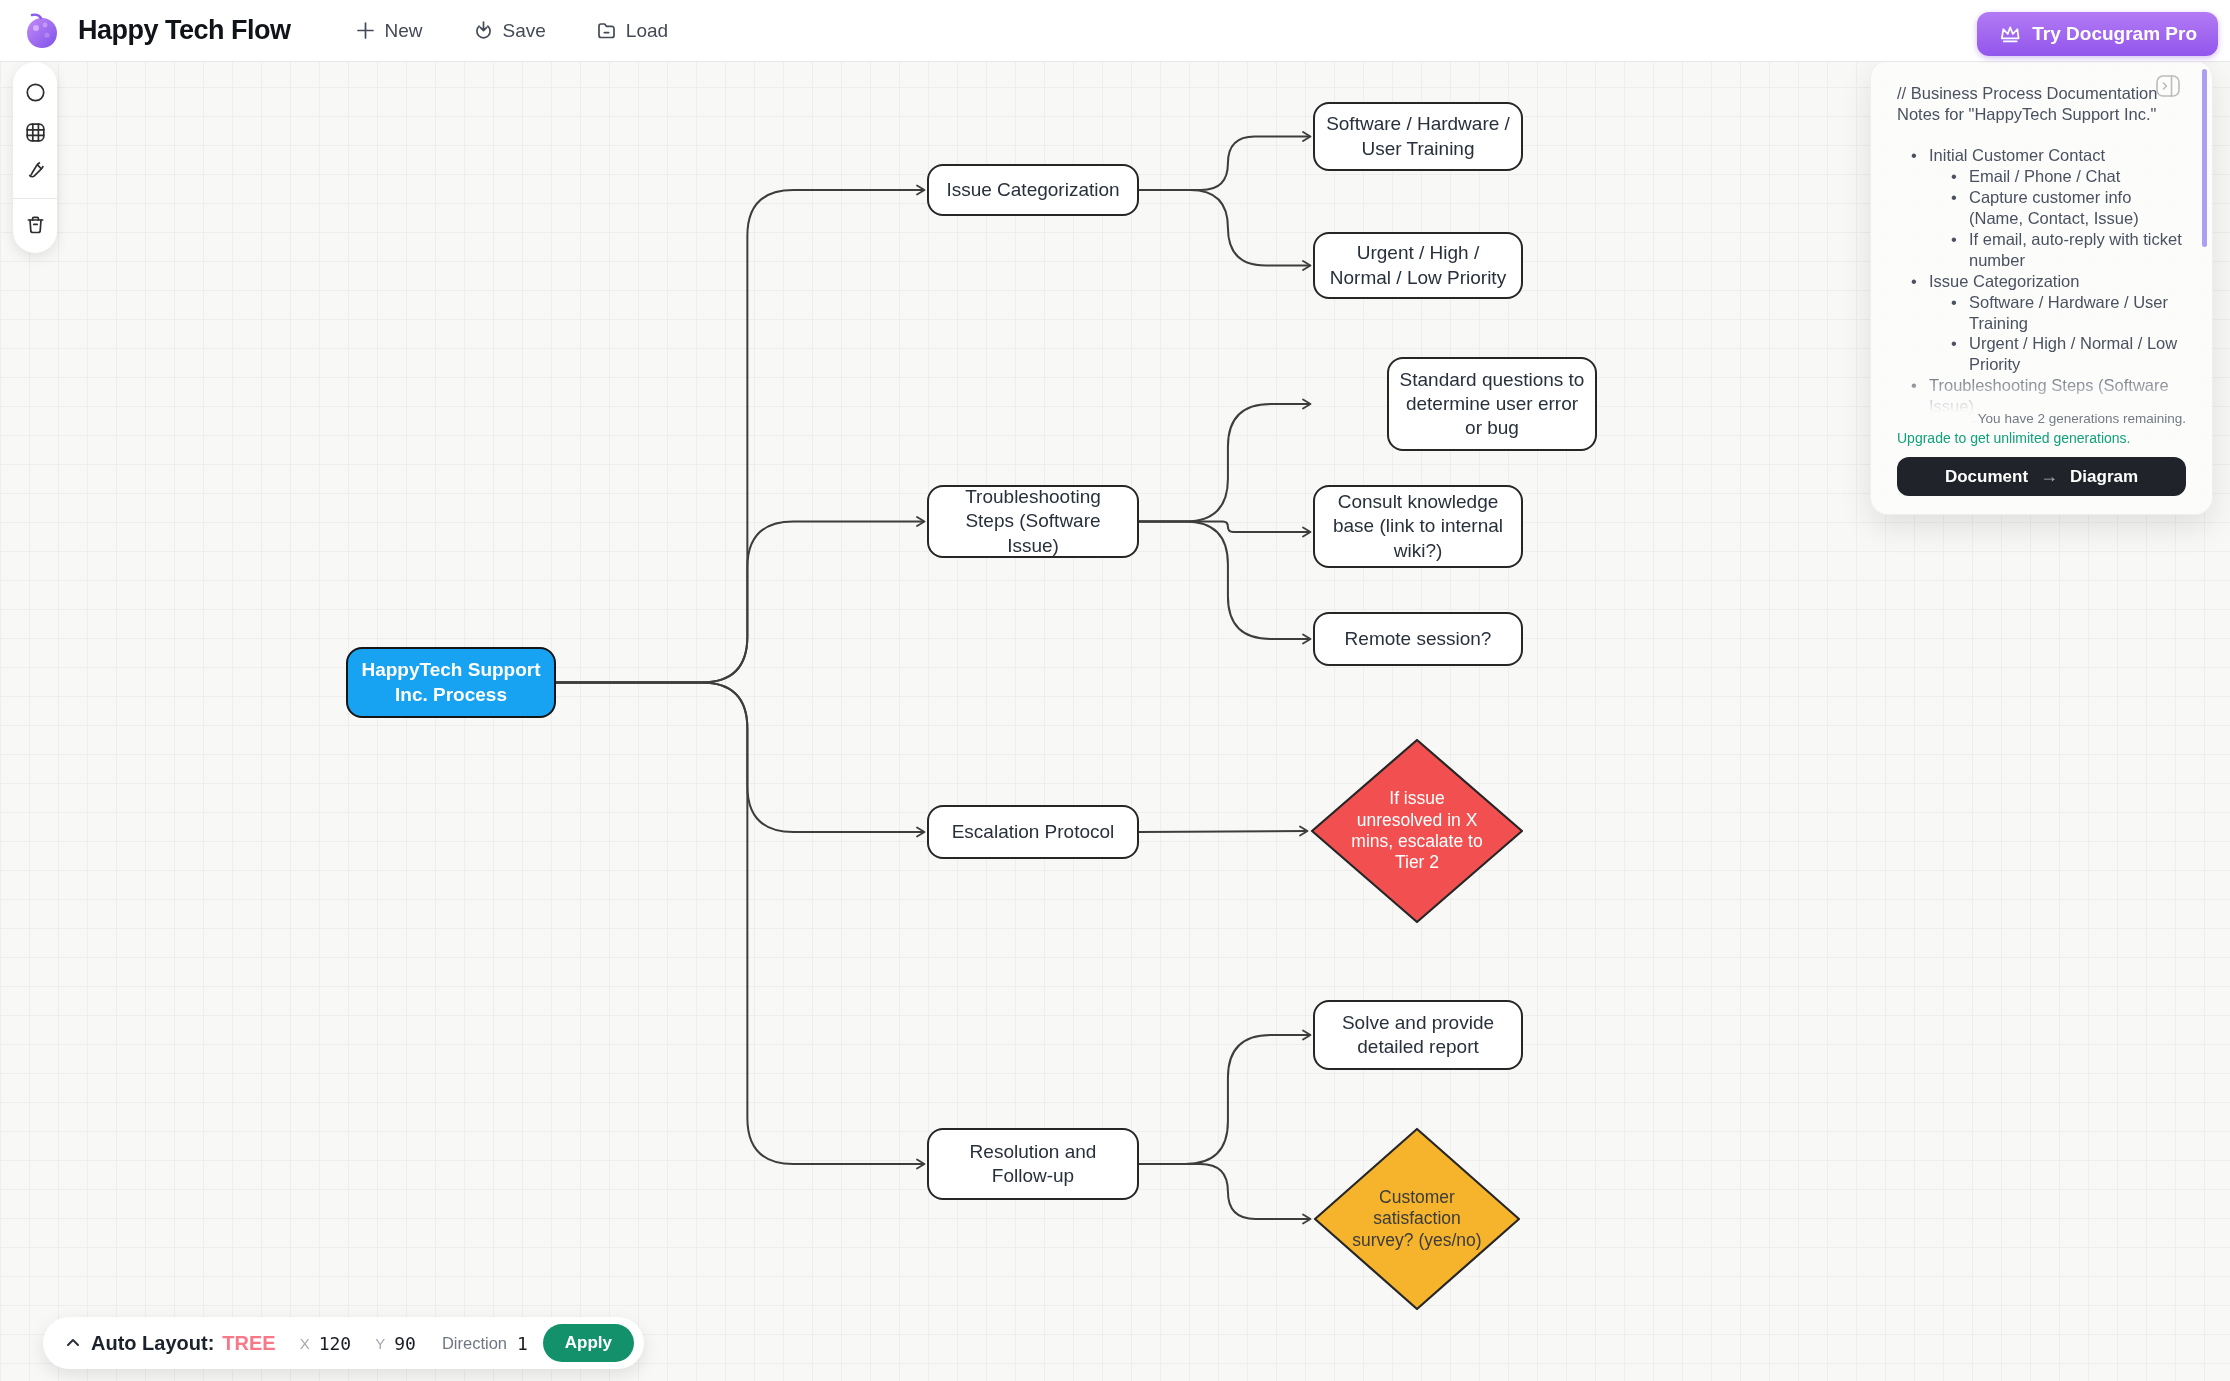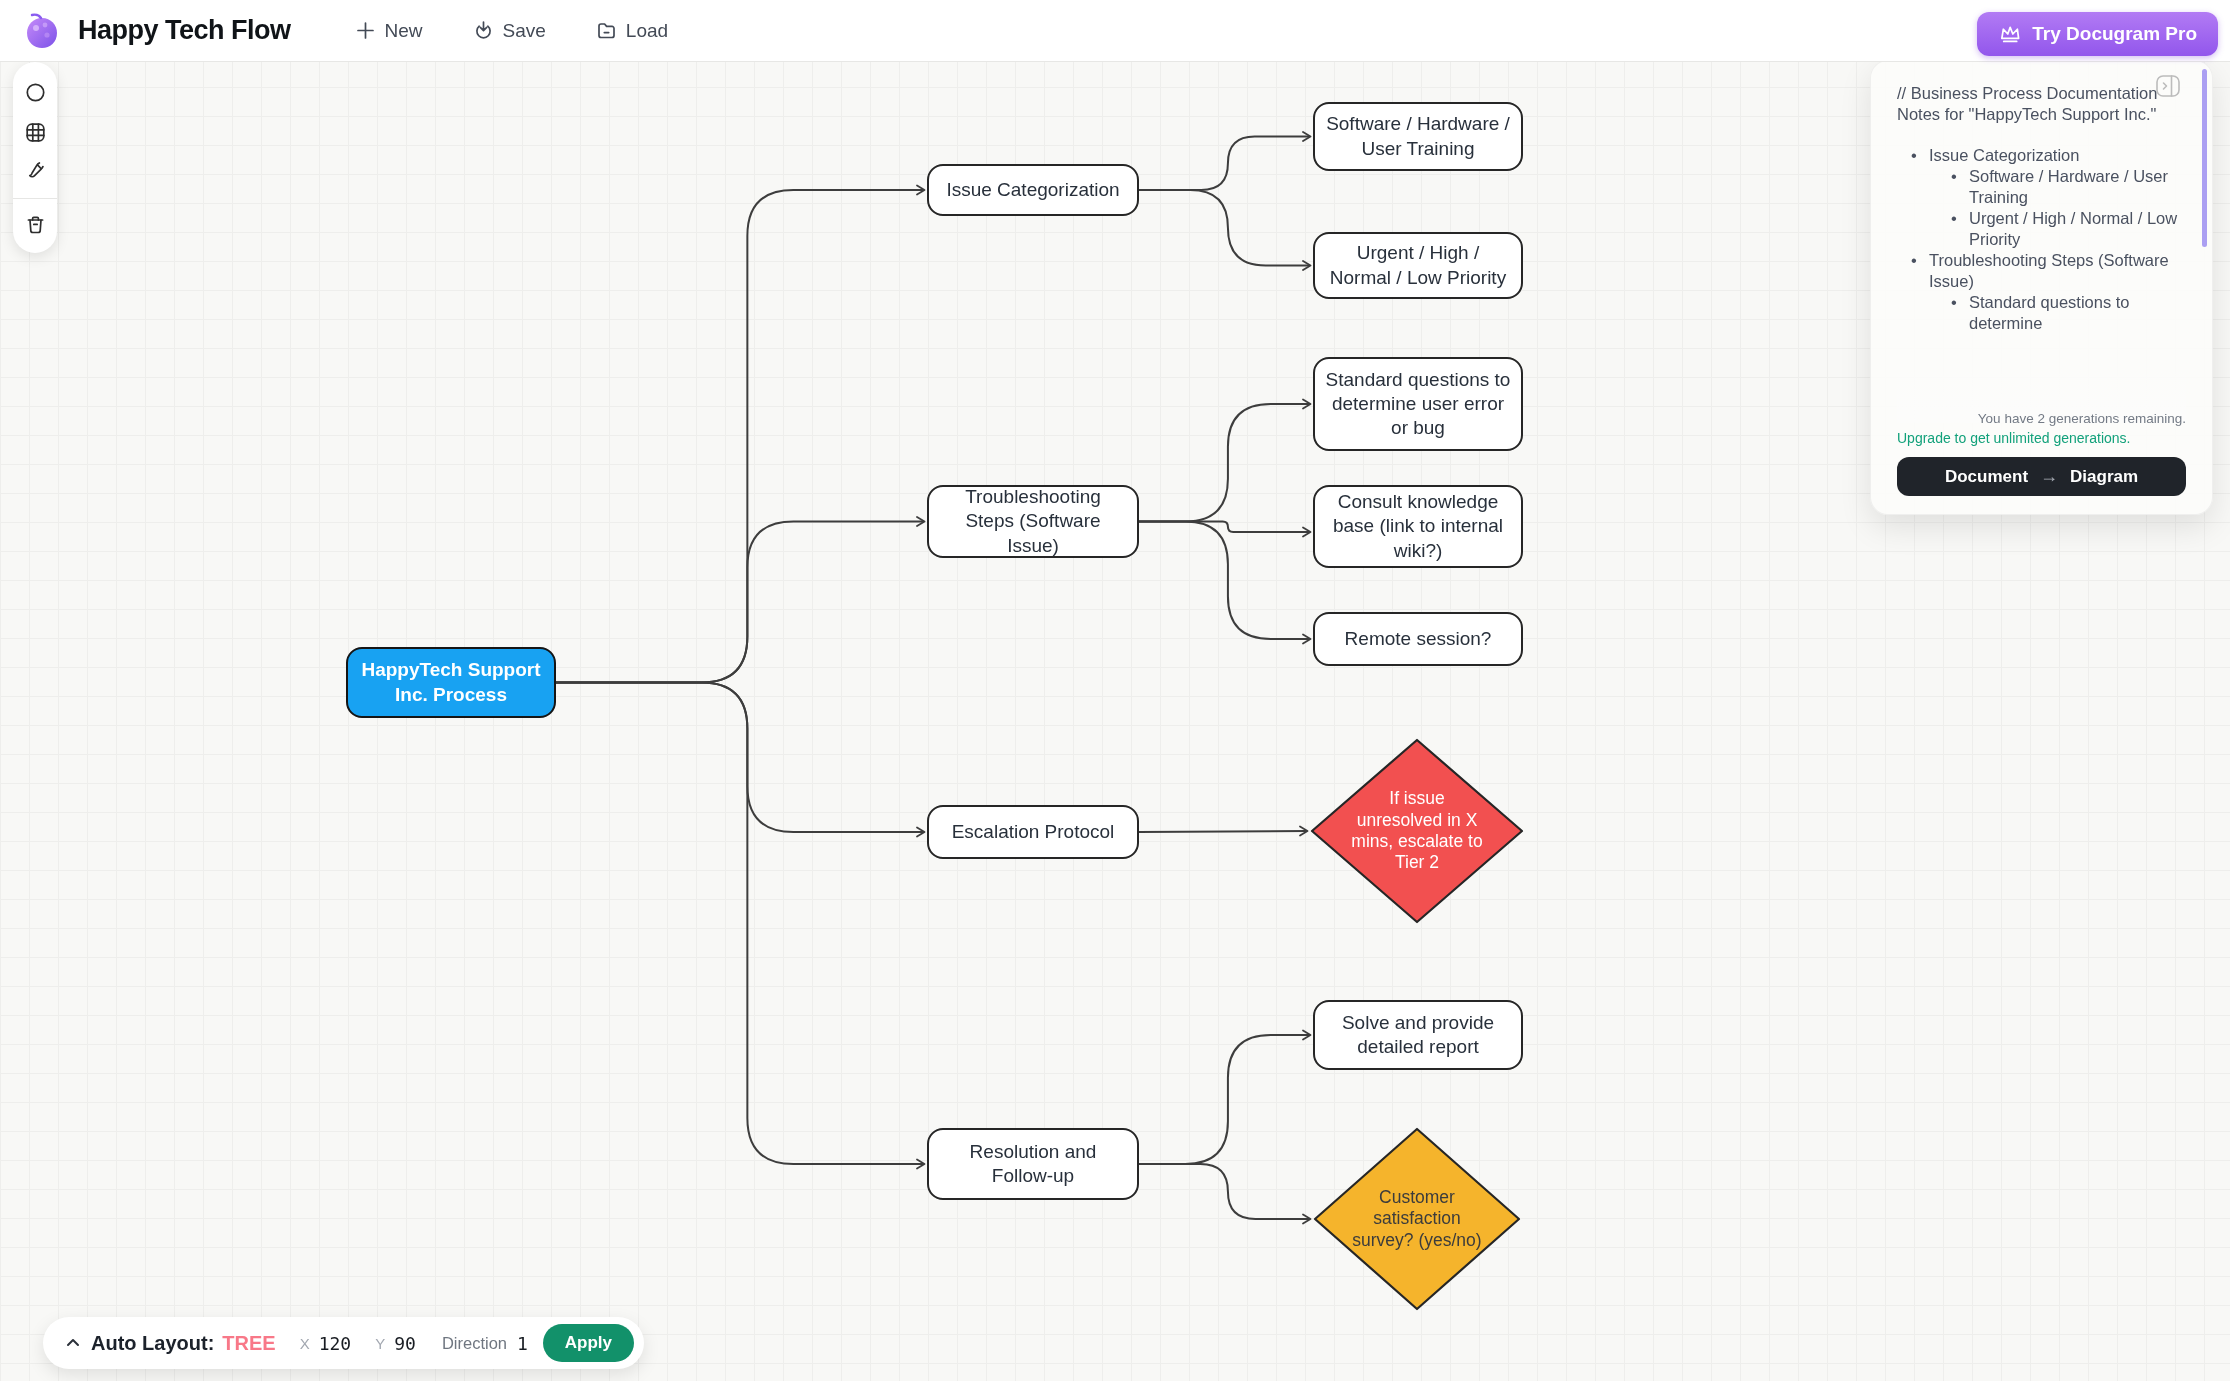--- a/index.html
+++ b/index.html
@@ -95,21 +95,21 @@
       </div>
       <div class="node" style="left: 1313px; top: 102px; width: 210px; height: 69px;">
         <span>Software / Hardware / User Training</span>
       </div>
       <div class="node" style="left: 1313px; top: 232px; width: 210px; height: 67px;">
         <span>Urgent / High / Normal / Low Priority</span>
       </div>
       <div class="node" style="left: 927px; top: 485px; width: 212px; height: 73px;">
         <span>Troubleshooting Steps (Software Issue)</span>
       </div>
-      <div class="node" style="left: 1313px; top: 357px; width: 210px; height: 94px;">
+      <div class="node" style="left: 1387px; top: 357px; width: 210px; height: 94px;">
         <span>Standard questions to determine user error or bug</span>
       </div>
       <div class="node" style="left: 1313px; top: 485px; width: 210px; height: 83px;">
         <span>Consult knowledge base (link to internal wiki?)</span>
       </div>
       <div class="node" style="left: 1313px; top: 612px; width: 210px; height: 54px;">
         <span>Remote session?</span>
       </div>
       <div class="node" style="left: 927px; top: 805px; width: 212px; height: 54px;">
         <span>Escalation Protocol</span>
@@ -219,20 +219,25 @@
         <rect x="3" y="4" width="22" height="20" rx="6"></rect>
         <line x1="17.5" y1="4" x2="17.5" y2="24"></line>
         <path d="M9.5 11 L12.5 14 L9.5 17"></path>
       </svg>
     </button>
     <div class="panel-scrollbar"></div>
     <div class="panel-body">
       <p class="panel-title">// Business Process Documentation
 Notes for "HappyTech Support Inc."</p>
       <ul class="outline" id="notes-outline">
+          <li>Initial Customer Contact<ul>
+              <li>Email / Phone / Chat</li>
+              <li>Capture customer info (Name, Contact, Issue)</li>
+              <li>If email, auto-reply with ticket number</li>
+            </ul></li>
           <li>Issue Categorization<ul>
               <li>Software / Hardware / User Training</li>
               <li>Urgent / High / Normal / Low Priority</li>
             </ul></li>
           <li>Troubleshooting Steps (Software Issue)<ul>
               <li>Standard questions to determine</li>
             </ul></li>
         </ul>
     </div>
     <div class="gen-note">You have 2 generations remaining.</div>

